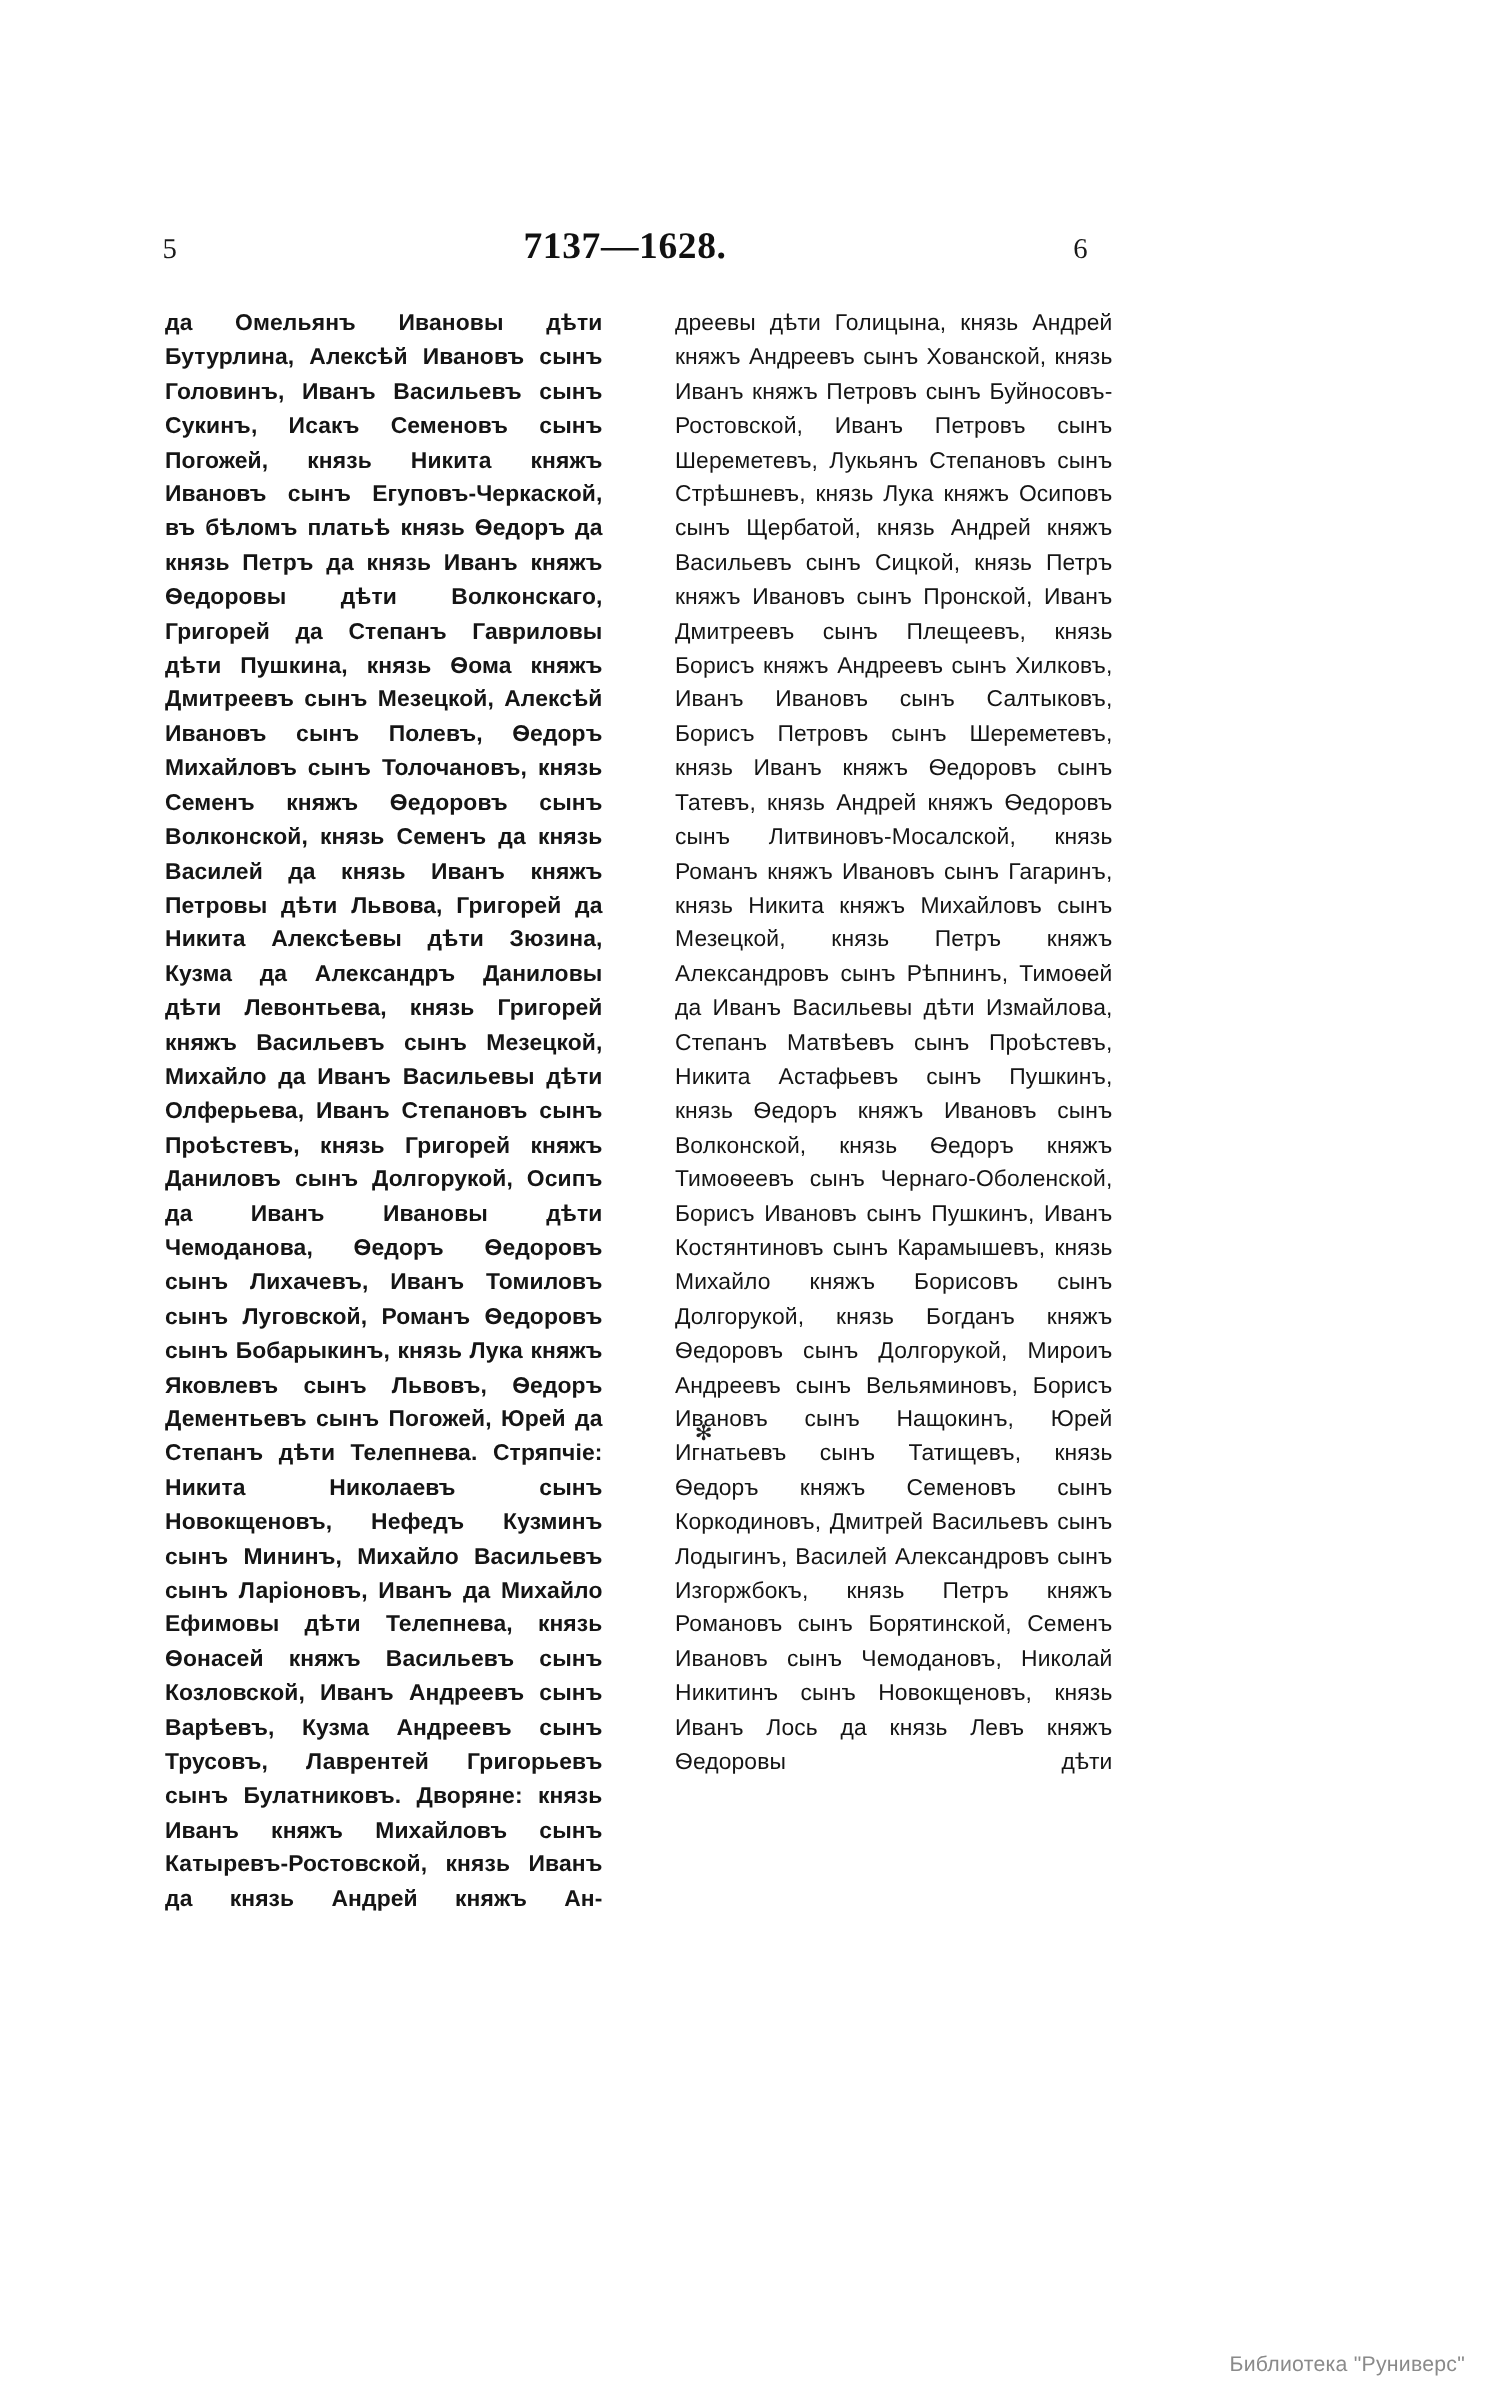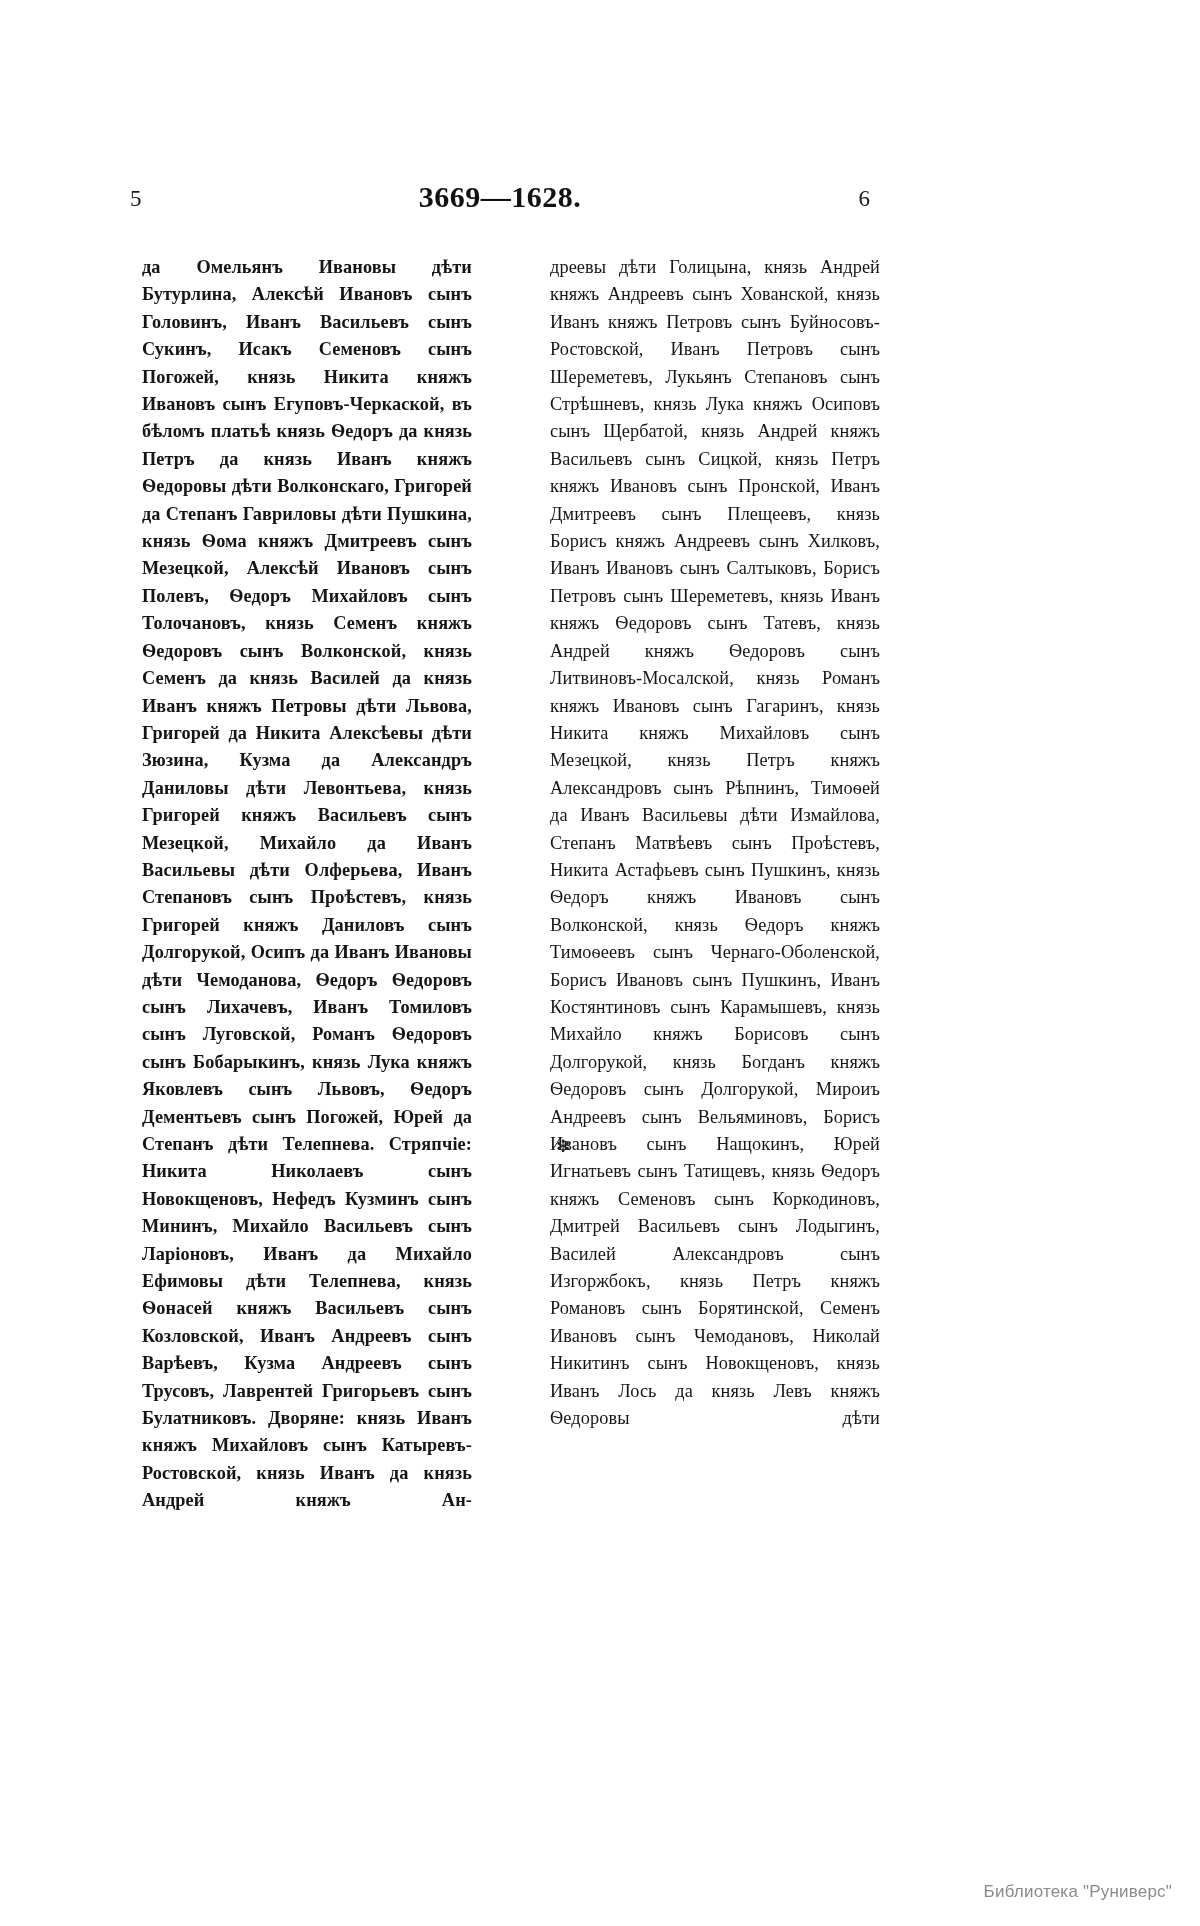--- a/index.html
+++ b/index.html
@@ -66,27 +66,27 @@
     width: 738px;
   }
   .col {
     position: absolute;
     top: 0;
     width: 350px;
   }
   .col-left { left: 0; }
   .col-right { left: 408px; }
   .col p {
-    margin: 10px;
+    margin: 0;
     font-size: 18.3px;
     line-height: 27.4px;
     text-align: justify;
     text-align-last: justify;
     word-spacing: 0.5px;
-    font-family: Liberation Serif, serif;
+    font-family: Liberation Sans, sans-serif;
     color: #151515;
     -webkit-hyphens: none;
     hyphens: none;
   }
   .col-left p {
     font-weight: bold;
     letter-spacing: 0.1px;
   }
   .col-right p {
     font-weight: normal;
@@ -120,21 +120,21 @@
   }
 </style>
 </head>
 <body>
 
 <div class="page">
   <div class="paper-tint"></div>
 
   <div class="head">
     <span class="folio-left">5</span>
-    <span class="head-title">3669—1628.</span>
+    <span class="head-title">7137—1628.</span>
     <span class="folio-right">6</span>
   </div>
 
   <div class="columns">
     <div class="col col-left">
       <p>да Омельянъ Ивановы дѣти Бутурлина, Алексѣй Ивановъ сынъ Головинъ, Иванъ Васильевъ сынъ Сукинъ, Исакъ Семеновъ сынъ Погожей, князь Никита княжъ Ивановъ сынъ Егуповъ-Черкаской, въ бѣломъ платьѣ князь Ѳедоръ да князь Петръ да князь Иванъ княжъ Ѳедоровы дѣти Волконскаго, Григорей да Степанъ Гавриловы дѣти Пушкина, князь Ѳома княжъ Дмитреевъ сынъ Мезецкой, Алексѣй Ивановъ сынъ Полевъ, Ѳедоръ Михайловъ сынъ Толочановъ, князь Семенъ княжъ Ѳедоровъ сынъ Волконской, князь Семенъ да князь Василей да князь Иванъ княжъ Петровы дѣти Львова, Григорей да Никита Алексѣевы дѣти Зюзина, Кузма да Александръ Даниловы дѣти Левонтьева, князь Григорей княжъ Васильевъ сынъ Мезецкой, Михайло да Иванъ Васильевы дѣти Олферьева, Иванъ Степановъ сынъ Проѣстевъ, князь Григорей княжъ Даниловъ сынъ Долгорукой, Осипъ да Иванъ Ивановы дѣти Чемоданова, Ѳедоръ Ѳедоровъ сынъ Лихачевъ, Иванъ Томиловъ сынъ Луговской, Романъ Ѳедоровъ сынъ Бобарыкинъ, князь Лука княжъ Яковлевъ сынъ Львовъ, Ѳедоръ Дементьевъ сынъ Погожей, Юрей да Степанъ дѣти Телепнева. Стряпчіе: Никита Николаевъ сынъ Новокщеновъ, Нефедъ Кузминъ сынъ Мининъ, Михайло Васильевъ сынъ Ларіоновъ, Иванъ да Михайло Ефимовы дѣти Телепнева, князь Ѳонасей княжъ Васильевъ сынъ Козловской, Иванъ Андреевъ сынъ Варѣевъ, Кузма Андреевъ сынъ Трусовъ, Лаврентей Григорьевъ сынъ Булатниковъ. Дворяне: князь Иванъ княжъ Михайловъ сынъ Катыревъ-Ростовской, князь Иванъ да князь Андрей княжъ Ан-</p>
     </div>
     <div class="col col-right">
       <p>дреевы дѣти Голицына, князь Андрей княжъ Андреевъ сынъ Хованской, князь Иванъ княжъ Петровъ сынъ Буйносовъ-Ростовской, Иванъ Петровъ сынъ Шереметевъ, Лукьянъ Степановъ сынъ Стрѣшневъ, князь Лука княжъ Осиповъ сынъ Щербатой, князь Андрей княжъ Васильевъ сынъ Сицкой, князь Петръ княжъ Ивановъ сынъ Пронской, Иванъ Дмитреевъ сынъ Плещеевъ, князь Борисъ княжъ Андреевъ сынъ Хилковъ, Иванъ Ивановъ сынъ Салтыковъ, Борисъ Петровъ сынъ Шереметевъ, князь Иванъ княжъ Ѳедоровъ сынъ Татевъ, князь Андрей княжъ Ѳедоровъ сынъ Литвиновъ-Мосалской, князь Романъ княжъ Ивановъ сынъ Гагаринъ, князь Никита княжъ Михайловъ сынъ Мезецкой, князь Петръ княжъ Александровъ сынъ Рѣпнинъ, Тимоѳей да Иванъ Васильевы дѣти Измайлова, Степанъ Матвѣевъ сынъ Проѣстевъ, Никита Астафьевъ сынъ Пушкинъ, князь Ѳедоръ княжъ Ивановъ сынъ Волконской, князь Ѳедоръ княжъ Тимоѳеевъ сынъ Чернаго-Оболенской, Борисъ Ивановъ сынъ Пушкинъ, Иванъ Костянтиновъ сынъ Карамышевъ, князь Михайло княжъ Борисовъ сынъ Долгорукой, князь Богданъ княжъ Ѳедоровъ сынъ Долгорукой, Мироиъ Андреевъ сынъ Вельяминовъ, Борисъ Ивановъ сынъ Нащокинъ, Юрей Игнатьевъ сынъ Татищевъ, князь Ѳедоръ княжъ Семеновъ сынъ Коркодиновъ, Дмитрей Васильевъ сынъ Лодыгинъ, Василей Александровъ сынъ Изгоржбокъ, князь Петръ княжъ Романовъ сынъ Борятинской, Семенъ Ивановъ сынъ Чемодановъ, Николай Никитинъ сынъ Новокщеновъ, князь Иванъ Лось да князь Левъ княжъ Ѳедоровы дѣти</p>
     </div>

